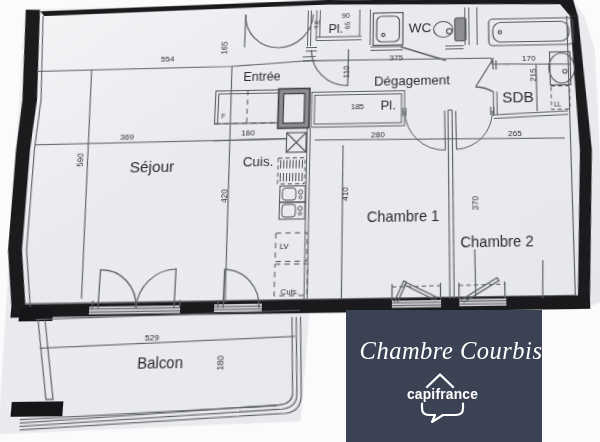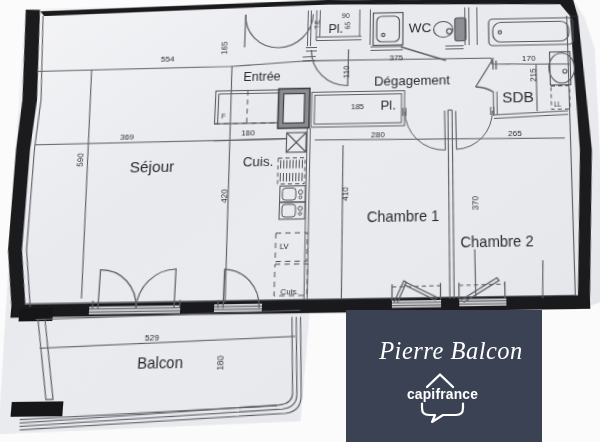--- a/index.html
+++ b/index.html
@@ -338,21 +338,21 @@
 <text x="494.1" y="250.5" font-size="14px" text-anchor="middle">Chambre 2</text>
 <text x="179.8" y="356.2" font-size="14px" text-anchor="middle">Balcon</text>
 <text x="288" y="249" font-size="7.5px">LV</text>
 <text x="290" y="291" font-size="7.5px">Cuis.</text>
 </g>
 </svg>
 </div>
 
 <div id="navy"></div>
 
-<div class="scr" style="left:353px;top:337px;">Pierre Balcon</div>
+<div class="scr" style="left:353px;top:337px;">Chambre Courbis</div>
 
 <svg style="position:absolute;left:346px;top:310px;" width="196" height="132" viewBox="0 0 196 132">
 <g stroke="#ffffff" stroke-width="2.4" fill="none" stroke-linecap="round" stroke-linejoin="round">
 <path d="M 81,77 L 94,64.5 L 107,77"></path>
 </g>
 <text x="96.5" y="89" text-anchor="middle" font-size="13.8px" font-weight="bold" letter-spacing="0.2" fill="#ffffff" font-family="Liberation Sans,sans-serif">capifrance</text>
 <g stroke="#ffffff" stroke-width="2.2" fill="none" stroke-linecap="round" stroke-linejoin="round">
 <path d="M 76,93.5 L 76,98 Q 76,105 83,105 L 89,105 L 86,112 L 97,105 L 110,105 Q 117,105 117,98 L 117,93.5"></path>
 </g>
 </svg>

